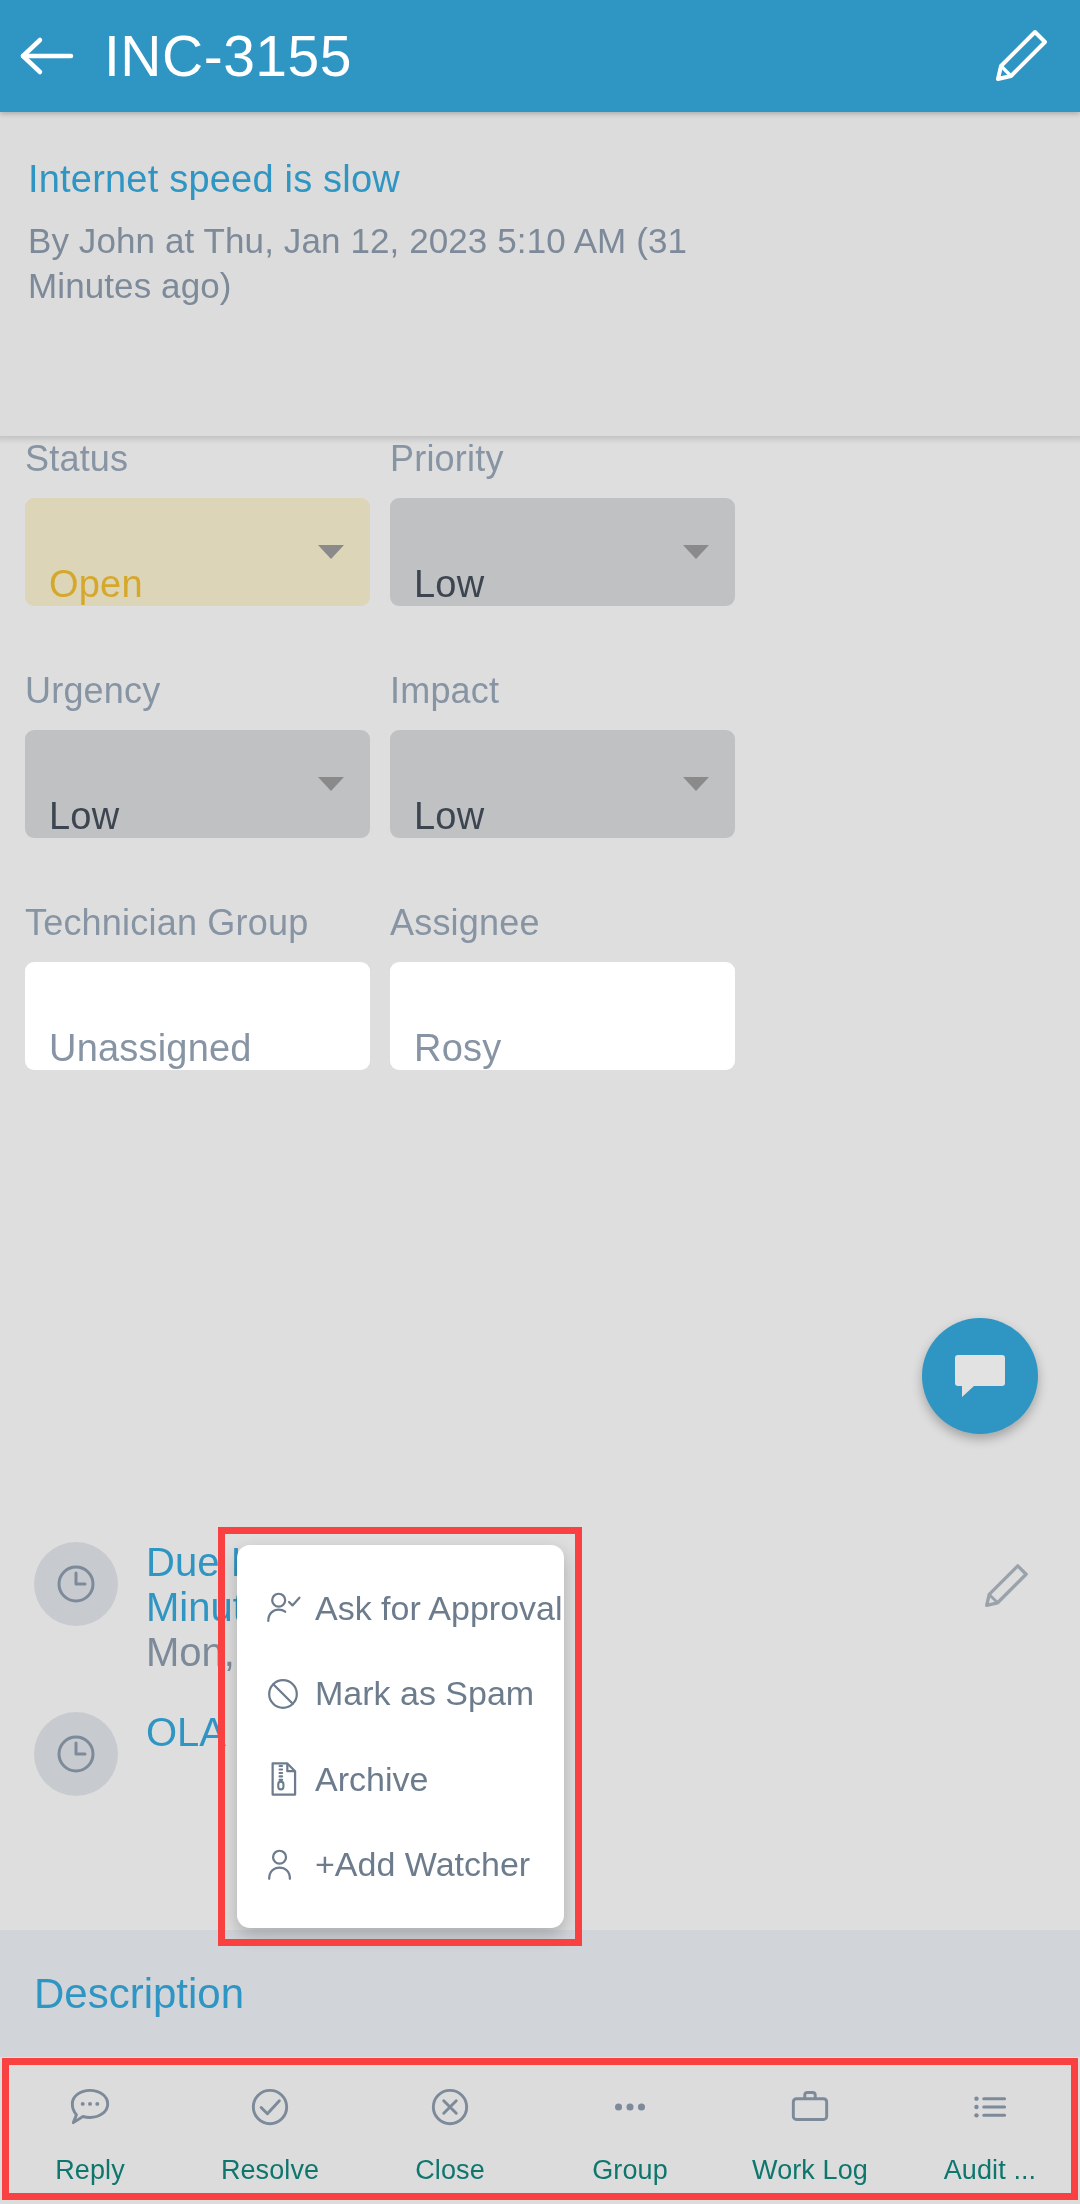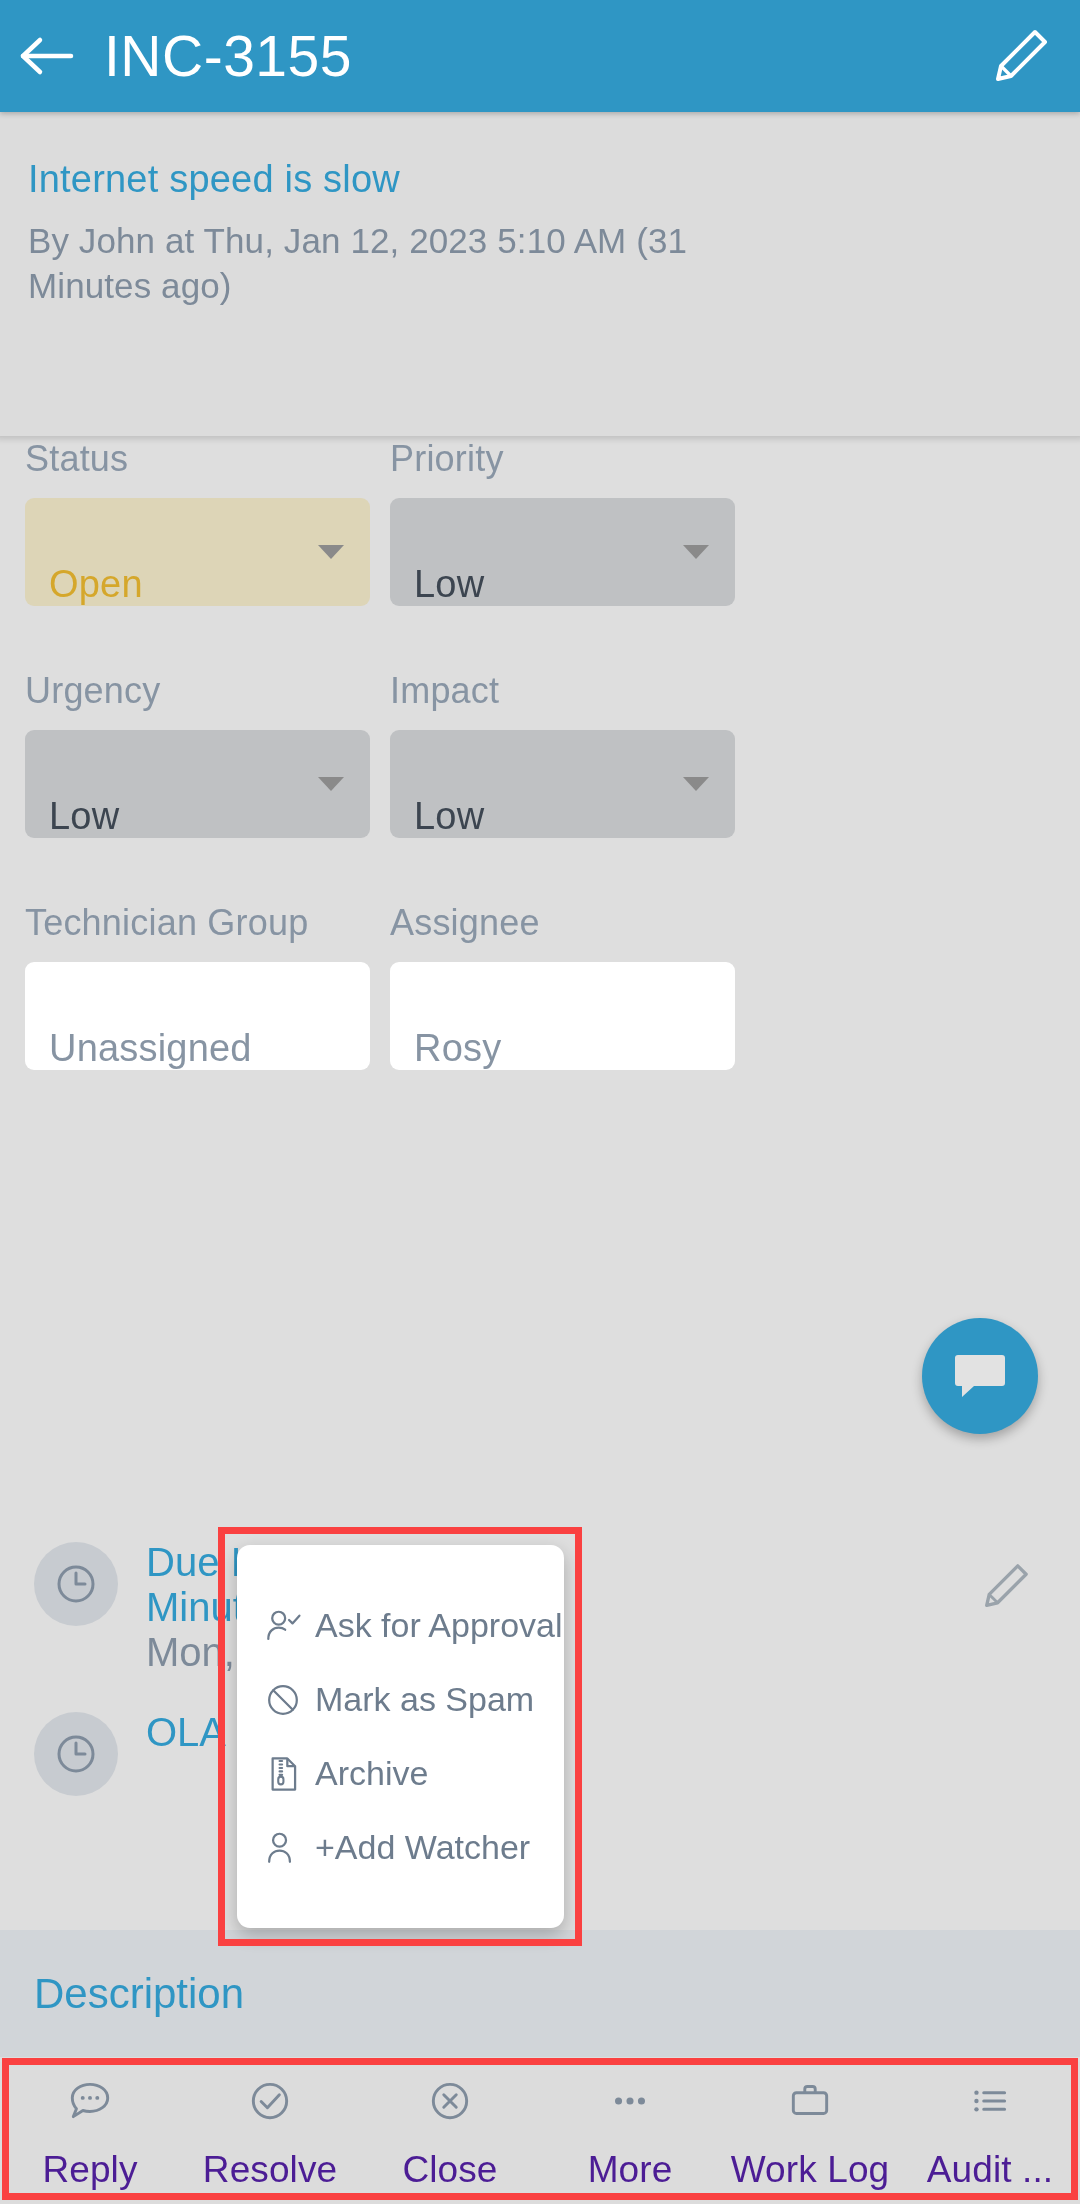--- a/index.html
+++ b/index.html
@@ -95,21 +95,21 @@
     position: absolute; right: 42px; top: 1318px; width: 116px; height: 116px;
     border-radius: 50%; background: #2f96c4; display: flex; align-items: center;
     justify-content: center; box-shadow: 0 5px 11px rgba(0,0,0,0.27); z-index: 6;
   }
 
   
   .popup {
     position: absolute; left: 237px; top: 1545px; width: 327px; height: 383px;
     background: #ffffff; border-radius: 13px;
     box-shadow: 0 7px 18px rgba(0,0,0,0.23); z-index: 20;
-    padding: 26px 0; display: flex; flex-direction: column; justify-content: center;
+    padding: 26px 0; display: flex; flex-direction: column; justify-content: space-between;
   }
   .menu-item {
     display: flex; align-items: center; padding: 0 24px; height: 74px;
   }
   .menu-icon { width: 44px; display: flex; align-items: center; justify-content: center; flex: 0 0 auto; }
   .menu-label { color: #6d7c8d; font-size: 34px; margin-left: 10px; white-space: nowrap; }
 
   
   .redbox { position: absolute; border: 7px solid #fa4141; z-index: 30; pointer-events: none; }
   #redbox-menu { left: 218px; top: 1527px; width: 364px; height: 419px; }
@@ -117,21 +117,21 @@
 
   
   .toolbar {
     position: absolute; left: 0; bottom: 0; width: 1080px; height: 142px;
     background: #dcdcdc; display: flex; z-index: 25;
   }
   .tb-item {
     flex: 1; display: flex; flex-direction: column; align-items: center;
     justify-content: center; gap: 6px;
   }
-  .tb-label { color: #4c1d95; font-size: 37px; white-space: nowrap; letter-spacing: .1px; margin-top: 16px; }
+  .tb-label { color: #0f766e; font-size: 27px; white-space: nowrap; letter-spacing: .1px; margin-top: 16px; }
   .tb-icon { height: 52px; display: flex; align-items: center; justify-content: center; }
 </style>
 </head>
 <body>
 
 <div id="root">
 
   <div class="appbar">
     <div class="back-btn">
       <svg width="58" height="48" viewBox="0 0 58 48">
@@ -345,21 +345,21 @@
     </div>
 
     <div class="tb-item">
       <span class="tb-icon">
         <svg width="50" height="50" viewBox="0 0 48 48">
           <circle cx="13" cy="24" r="3.4" fill="#7d8a99"></circle>
           <circle cx="24" cy="24" r="3.4" fill="#7d8a99"></circle>
           <circle cx="35" cy="24" r="3.4" fill="#7d8a99"></circle>
         </svg>
       </span>
-      <span class="tb-label">More</span>
+      <span class="tb-label">Group</span>
     </div>
 
     <div class="tb-item">
       <span class="tb-icon">
         <svg width="50" height="50" viewBox="0 0 48 48">
           <rect x="8" y="16" width="32" height="20" rx="3" stroke="#7d8a99" stroke-width="2.8" fill="none"></rect>
           <path d="M19 16 V12.5 A2.5 2.5 0 0 1 21.5 10 H26.5 A2.5 2.5 0 0 1 29 12.5 V16" stroke="#7d8a99" stroke-width="2.8" fill="none" stroke-linejoin="round"></path>
         </svg>
       </span>
       <span class="tb-label">Work Log</span>

